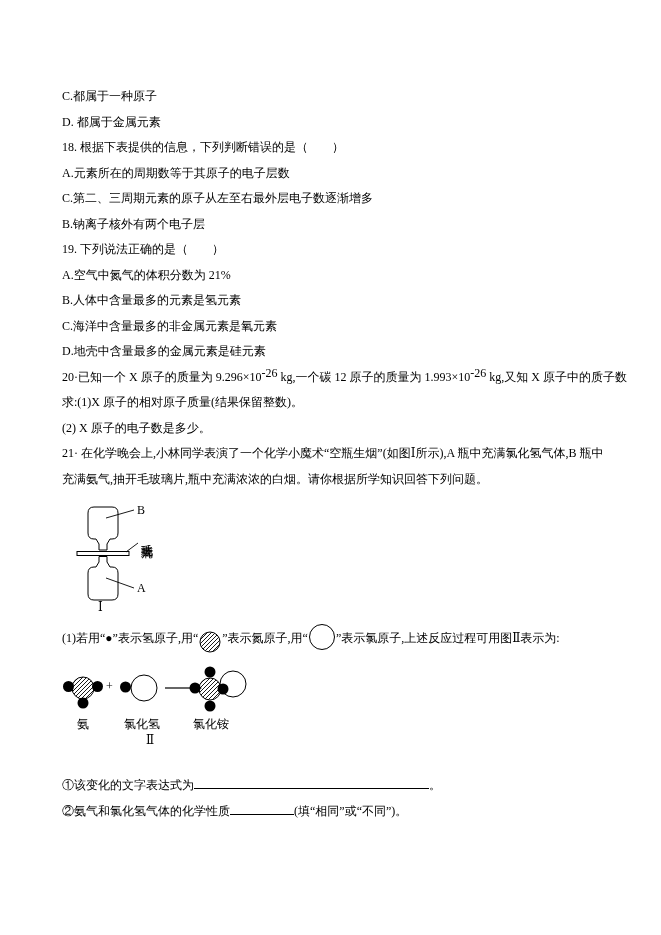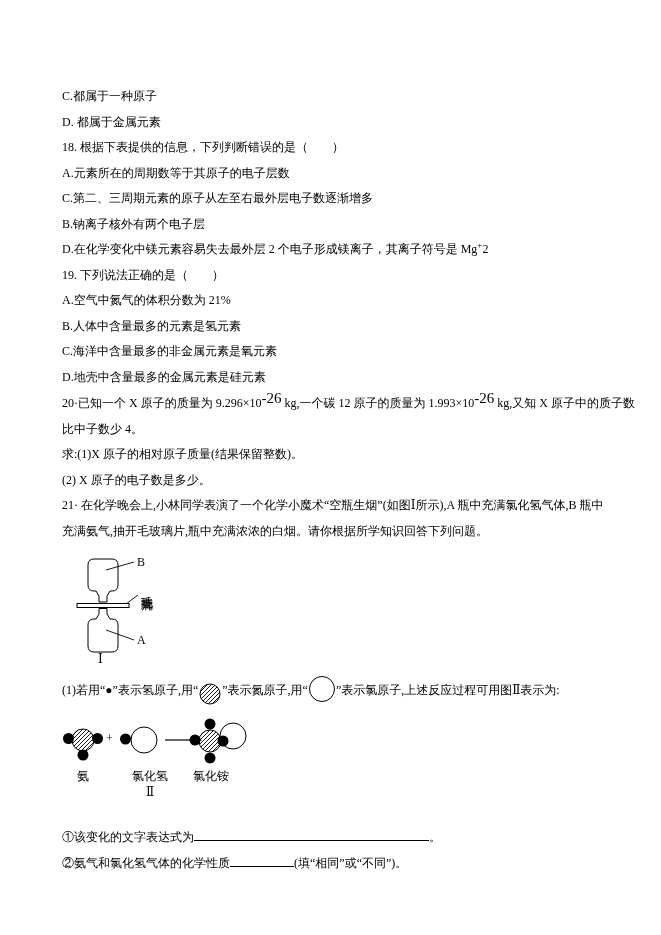--- a/index.html
+++ b/index.html
@@ -9,21 +9,21 @@
     margin:0 auto;
     background:#ffffff;
     color:#000;
     font-family:"Liberation Serif","DejaVu Serif",serif;
     font-size:12px;
     overflow:hidden;
   }
   .content{padding:84px 28px 0 62px;}
   .line{margin:0;line-height:25.5px;white-space:nowrap;}
   sup{font-size:9px;line-height:0;}
-  .supn{font-size:15px;position:relative;top:-4px;margin-top:45px;}
+  .supn{font-size:12px;position:relative;top:-4px;margin-top:45px;}
 
   
   .fig1{position:relative;width:200px;height:114px;margin:14px 0 0 14px;}
   .fig1 svg{position:absolute;left:0;top:0;}
   .fig1 .lbl{position:absolute;font-size:12px;line-height:13px;}
   .lbl-b{left:61px;top:-2px;}
   .lbl-a{left:61px;top:76px;}
   .lbl-plate{left:64px;top:28px;writing-mode:vertical-rl;text-orientation:upright;letter-spacing:1px;}
   .lbl-i{left:22px;top:95px;}
 
@@ -32,21 +32,21 @@
   .legend .sym{position:relative;flex:0 0 auto;}
   .sym-n{top:0px;}
   .sym-cl{top:-7px;}
 
   
   .fig2{position:relative;width:320px;height:86px;margin-top:4px;}
   .fig2 svg{position:absolute;left:0;top:0;}
   .fig2 .mlbl{position:absolute;font-size:12px;}
   .mlbl-plus{left:44px;top:17px;font-size:13px;}
   .mlbl-nh3{left:15px;top:54px;}
-  .mlbl-hcl{left:62px;top:54px;margin-left:8px;}
+  .mlbl-hcl{left:62px;top:54px;}
   .mlbl-nh4cl{left:131px;top:54px;}
   .mlbl-cap{left:84px;top:71px;}
 
   
   .blankline{margin:0;line-height:25.5px;white-space:nowrap;}
   .blankline.first{margin-top:25px;}
   .blank{display:inline-block;border-bottom:1px solid #000;height:13px;vertical-align:baseline;}
   .blank-long{width:235px;}
   .blank-short{width:64px;}
 </style>
@@ -55,28 +55,26 @@
 
 <div class="page">
   <div class="content">
 
     <p class="line">C.都属于一种原子</p>
     <p class="line">D. 都属于金属元素</p>
     <p class="line">18. 根据下表提供的信息，下列判断错误的是（　　）</p>
     <p class="line">A.元素所在的周期数等于其原子的电子层数</p>
     <p class="line">C.第二、三周期元素的原子从左至右最外层电子数逐渐增多</p>
     <p class="line">B.钠离子核外有两个电子层</p>
-    <p class="line"><span>D.在化学变化中镁元素容易失去最外层 2 个电子形成镁离子，其离子符号是 Mg</span><sup>+</sup><span>2</span></p>
     <p class="line">19. 下列说法正确的是（　　）</p>
     <p class="line">A.空气中氮气的体积分数为 21%</p>
     <p class="line">B.人体中含量最多的元素是氢元素</p>
     <p class="line">C.海洋中含量最多的非金属元素是氧元素</p>
     <p class="line">D.地壳中含量最多的金属元素是硅元素</p>
     <p class="line"><span>20·已知一个 X 原子的质量为 9.296×10</span><span class="supn">-26</span><span> kg,一个碳 12 原子的质量为 1.993×10</span><span class="supn">-26</span><span> kg,又知 X 原子中的质子数</span></p>
-    <p class="line">比中子数少 4。</p>
     <p class="line">求:(1)X 原子的相对原子质量(结果保留整数)。</p>
     <p class="line">(2) X 原子的电子数是多少。</p>
     <p class="line">21· 在化学晚会上,小林同学表演了一个化学小魔术“空瓶生烟”(如图Ⅰ所示),A 瓶中充满氯化氢气体,B 瓶中</p>
     <p class="line">充满氨气,抽开毛玻璃片,瓶中充满浓浓的白烟。请你根据所学知识回答下列问题。</p>
 
     <div class="fig1">
       <svg width="200" height="114" viewBox="0 0 200 114">
 
         <path d="M20,33 L18,33 Q12,33 12,27 L12,7 Q12,1 18,1 L36,1 Q42,1 42,7 L42,27 Q42,33 36,33 L34,33 L31,38 L31,44 L23,44 L23,38 Z" fill="#ffffff" stroke="#000" stroke-width="1"></path>
 

